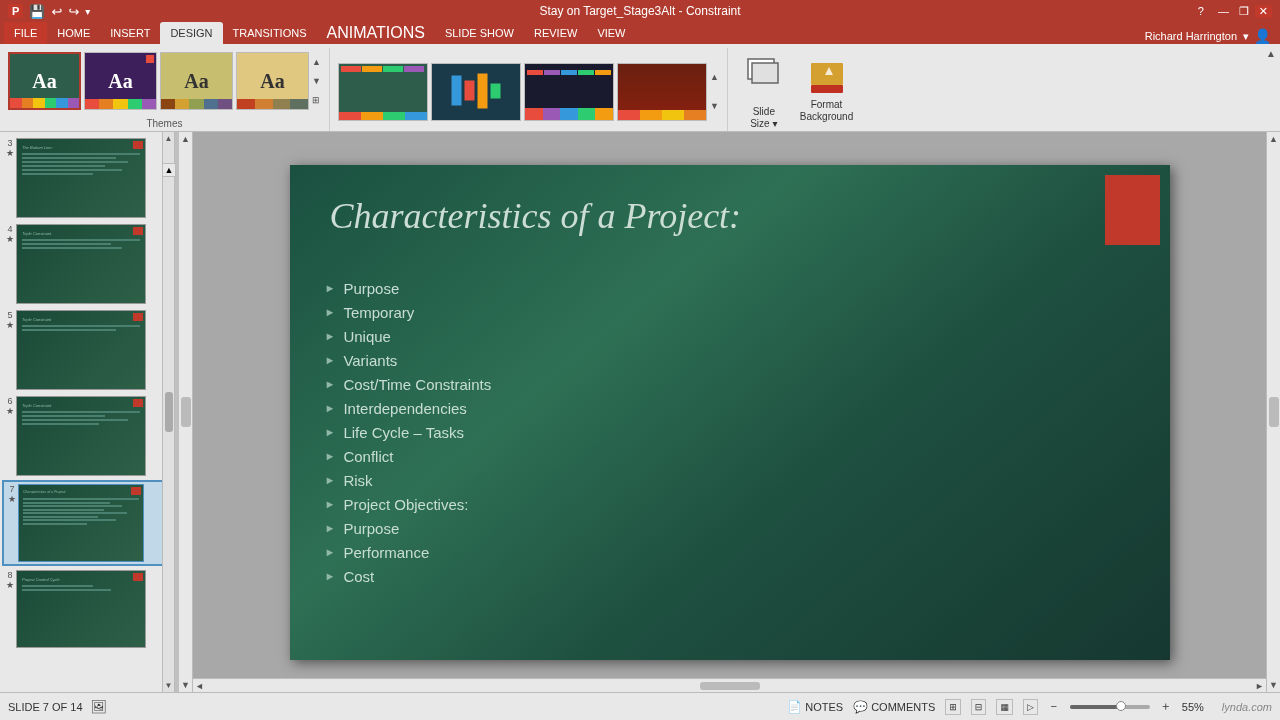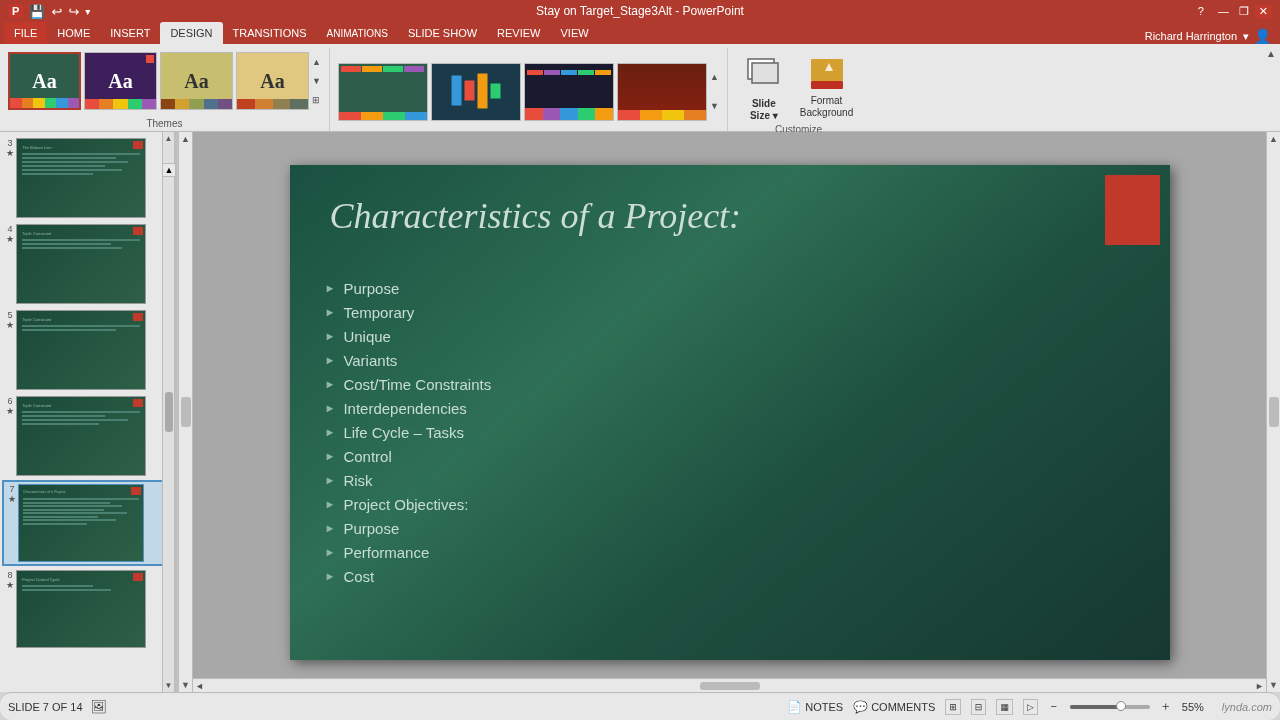--- a/index.html
+++ b/index.html
@@ -50,21 +50,21 @@
 
 <div id="combined-title">
   <div id="top-row">
     <span style="background:#c0392b;color:white;padding:1px 4px;font-weight:bold;font-size:11px;margin-right:6px;">P</span>
     <div style="display:flex;gap:6px;align-items:center;color:white;">
       <span style="cursor:pointer;font-size:13px;">💾</span>
       <span style="cursor:pointer;font-size:13px;">↩</span>
       <span style="cursor:pointer;font-size:13px;">↪</span>
       <span style="font-size:10px;cursor:pointer;">▾</span>
     </div>
-    <span style="position:absolute;left:50%;transform:translateX(-50%);color:white;font-size:12px;">Stay on Target_Stage3Alt - PowerPoint</span>
+    <span style="position:absolute;left:50%;transform:translateX(-50%);color:white;font-size:12px;">Stay on Target_Stage3Alt - Constraint</span>
     <div style="margin-left:auto;display:flex;gap:2px;align-items:center;">
       <span style="color:white;font-size:11px;cursor:pointer;margin-right:8px;">?</span>
       <span style="color:white;font-size:11px;cursor:pointer;padding:0 4px;">—</span>
       <span style="color:white;font-size:11px;cursor:pointer;padding:0 4px;">❐</span>
       <span style="color:white;font-size:11px;cursor:pointer;padding:0 4px;background:#c0392b;">✕</span>
     </div>
   </div>
 
   <div id="ribbon-tabs" style="background:#b03a2e;display:flex;align-items:flex-end;height:22px;padding-left:4px;">
     <div style="padding:3px 10px;font-size:11px;color:white;cursor:pointer;background:#c0392b;height:22px;display:flex;align-items:center;">
@@ -75,21 +75,21 @@
     </div>
     <div style="padding:3px 10px;font-size:11px;color:white;cursor:pointer;height:22px;display:flex;align-items:center;">
       <span>INSERT</span>
     </div>
     <div style="padding:3px 10px;font-size:11px;color:#333;cursor:pointer;background:#e8e8e8;height:22px;display:flex;align-items:center;border-radius:3px 3px 0 0;">
       <span>DESIGN</span>
     </div>
     <div style="padding:3px 10px;font-size:11px;color:white;cursor:pointer;height:22px;display:flex;align-items:center;">
       <span>TRANSITIONS</span>
     </div>
-    <div style="padding:3px 10px;font-size:10px;color:white;cursor:pointer;height:22px;display:flex;align-items:center;">
+    <div style="padding:3px 10px;font-size:16px;color:white;cursor:pointer;height:22px;display:flex;align-items:center;">
       <span>ANIMATIONS</span>
     </div>
     <div style="padding:3px 10px;font-size:11px;color:white;cursor:pointer;height:22px;display:flex;align-items:center;">
       <span>SLIDE SHOW</span>
     </div>
     <div style="padding:3px 10px;font-size:11px;color:white;cursor:pointer;height:22px;display:flex;align-items:center;">
       <span>REVIEW</span>
     </div>
     <div style="padding:3px 10px;font-size:11px;color:white;cursor:pointer;height:22px;display:flex;align-items:center;">
       <span>VIEW</span>
@@ -218,21 +218,21 @@
       <div style="display:flex;flex-direction:column;justify-content:space-around;height:58px;cursor:pointer;">
         <span style="font-size:9px;color:#555;">▲</span>
         <span style="font-size:9px;color:#555;">▼</span>
       </div>
     </div>
   </div>
 
   <div style="display:flex;flex-direction:column;padding:4px 16px 0 16px;">
     <div style="display:flex;gap:16px;align-items:center;flex:1;">
 
-      <div style="display:flex;flex-direction:column;align-items:center;cursor:pointer;gap:8px;font-weight:bold;">
+      <div style="display:flex;flex-direction:column;align-items:center;cursor:pointer;gap:16px;">
         <div style="width:40px;height:38px;display:flex;align-items:center;justify-content:center;">
           <svg width="36" height="32" viewBox="0 0 36 32">
             <rect x="2" y="4" width="26" height="20" fill="white" stroke="#666" stroke-width="1.5"></rect>
             <rect x="6" y="8" width="26" height="20" fill="#e0e0e0" stroke="#666" stroke-width="1.5"></rect>
           </svg>
         </div>
         <span style="font-size:10px;color:#333;text-align:center;line-height:1.2;">Slide<br>Size ▾</span>
       </div>
 
       <div style="display:flex;flex-direction:column;align-items:center;cursor:pointer;gap:2px;">
@@ -414,21 +414,21 @@
         <div style="display:flex;align-items:center;color:#c8ddd5;font-size:15px;margin-bottom:7px;font-family:'Segoe UI',Arial,sans-serif;">
           <span style="margin-right:8px;font-size:11px;color:#90b8a8;">►</span>
           <span>Interdependencies</span>
         </div>
         <div style="display:flex;align-items:center;color:#c8ddd5;font-size:15px;margin-bottom:7px;font-family:'Segoe UI',Arial,sans-serif;">
           <span style="margin-right:8px;font-size:11px;color:#90b8a8;">►</span>
           <span>Life Cycle – Tasks</span>
         </div>
         <div style="display:flex;align-items:center;color:#c8ddd5;font-size:15px;margin-bottom:7px;font-family:'Segoe UI',Arial,sans-serif;">
           <span style="margin-right:8px;font-size:11px;color:#90b8a8;">►</span>
-          <span>Control</span>
+          <span>Conflict</span>
         </div>
         <div style="display:flex;align-items:center;color:#c8ddd5;font-size:15px;margin-bottom:7px;font-family:'Segoe UI',Arial,sans-serif;">
           <span style="margin-right:8px;font-size:11px;color:#90b8a8;">►</span>
           <span>Risk</span>
         </div>
         <div style="display:flex;align-items:center;color:#c8ddd5;font-size:15px;margin-bottom:7px;font-family:'Segoe UI',Arial,sans-serif;">
           <span style="margin-right:8px;font-size:11px;color:#90b8a8;">►</span>
           <span>Project Objectives:</span>
         </div>
         <div style="display:flex;align-items:center;color:#c8ddd5;font-size:15px;margin-bottom:7px;font-family:'Segoe UI',Arial,sans-serif;">
@@ -453,21 +453,21 @@
     </div>
 
     <div style="position:absolute;bottom:0;left:14px;right:14px;height:14px;background:#e8e8e8;border-top:1px solid #bbb;display:flex;align-items:center;justify-content:space-between;padding:0 2px;">
       <span style="cursor:pointer;font-size:9px;color:#555;">◄</span>
       <div style="width:60px;height:8px;background:#bbb;border-radius:3px;cursor:pointer;"></div>
       <span style="cursor:pointer;font-size:9px;color:#555;">►</span>
     </div>
   </div>
 </div>
 
-<div style="height:28px;background:#e8e8e8;border-top:1px solid #bbb;display:flex;align-items:center;padding:0 8px;font-size:11px;color:#333;gap:8px;border-radius:12px;">
+<div style="height:28px;background:#e8e8e8;border-top:1px solid #bbb;display:flex;align-items:center;padding:0 8px;font-size:11px;color:#333;gap:8px;">
   <span style="font-size:11px;color:#333;">SLIDE 7 OF 14</span>
   <span style="cursor:pointer;font-size:13px;">🖼</span>
 
   <div style="margin-left:auto;display:flex;align-items:center;gap:10px;">
     <div style="display:flex;align-items:center;gap:3px;cursor:pointer;font-size:11px;">
       <span style="font-size:12px;">📄</span>
       <span>NOTES</span>
     </div>
     <div style="display:flex;align-items:center;gap:3px;cursor:pointer;font-size:11px;">
       <span style="font-size:12px;">💬</span>

